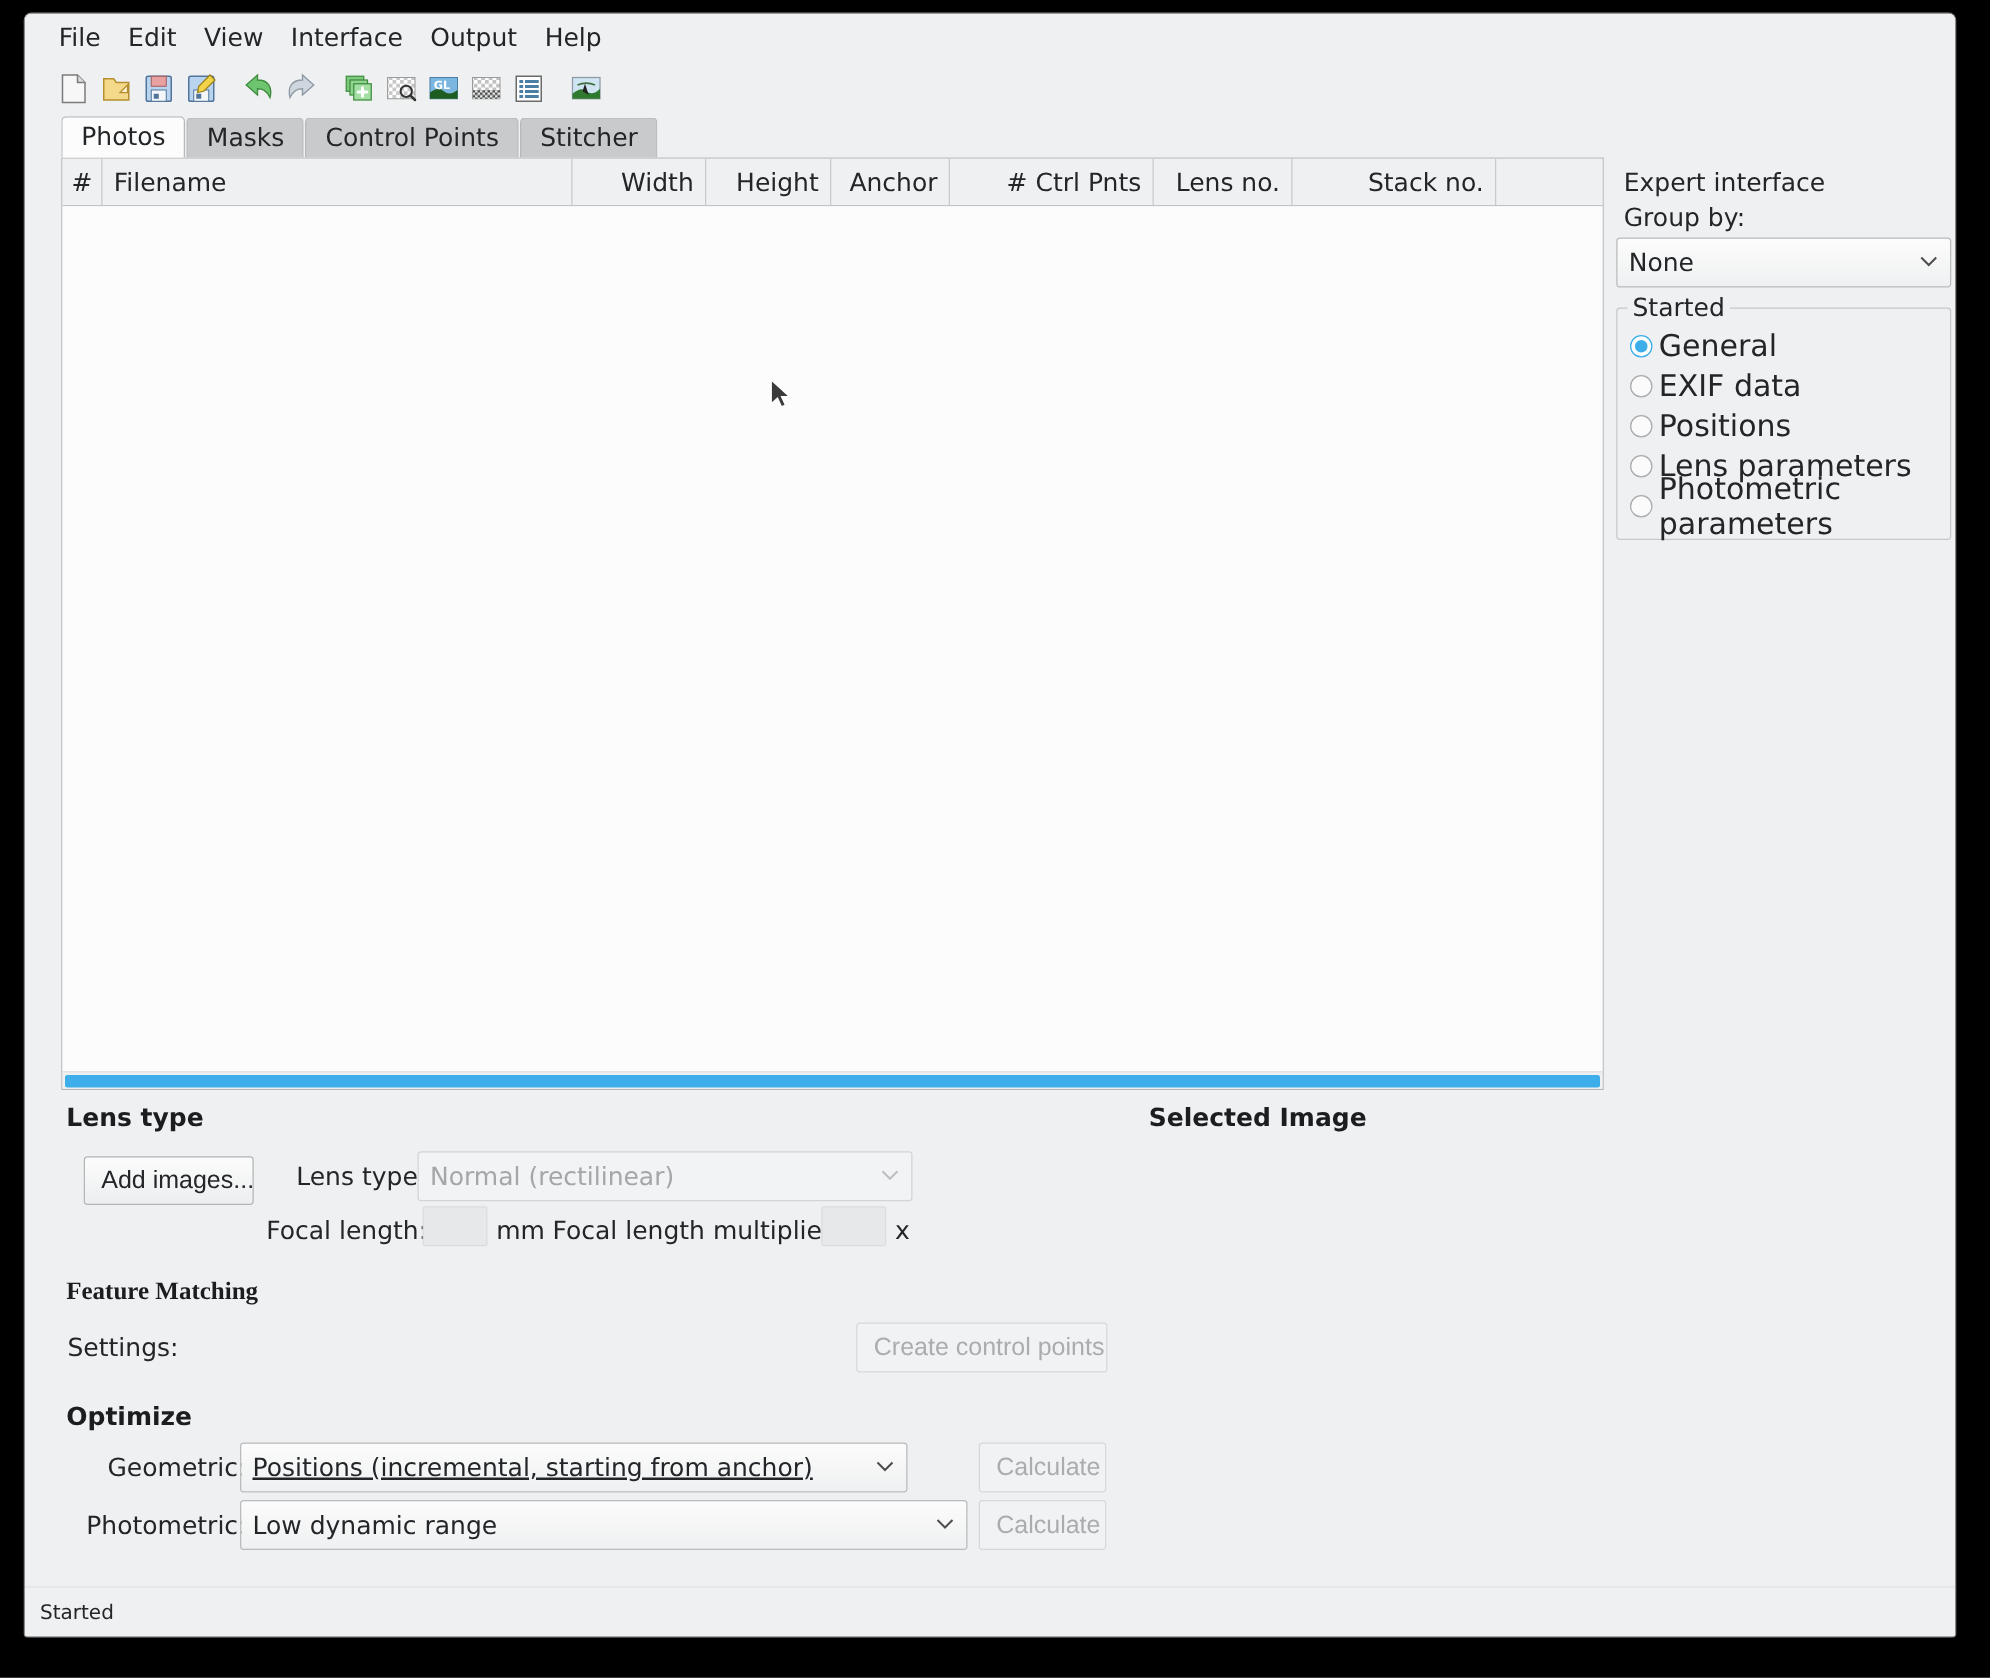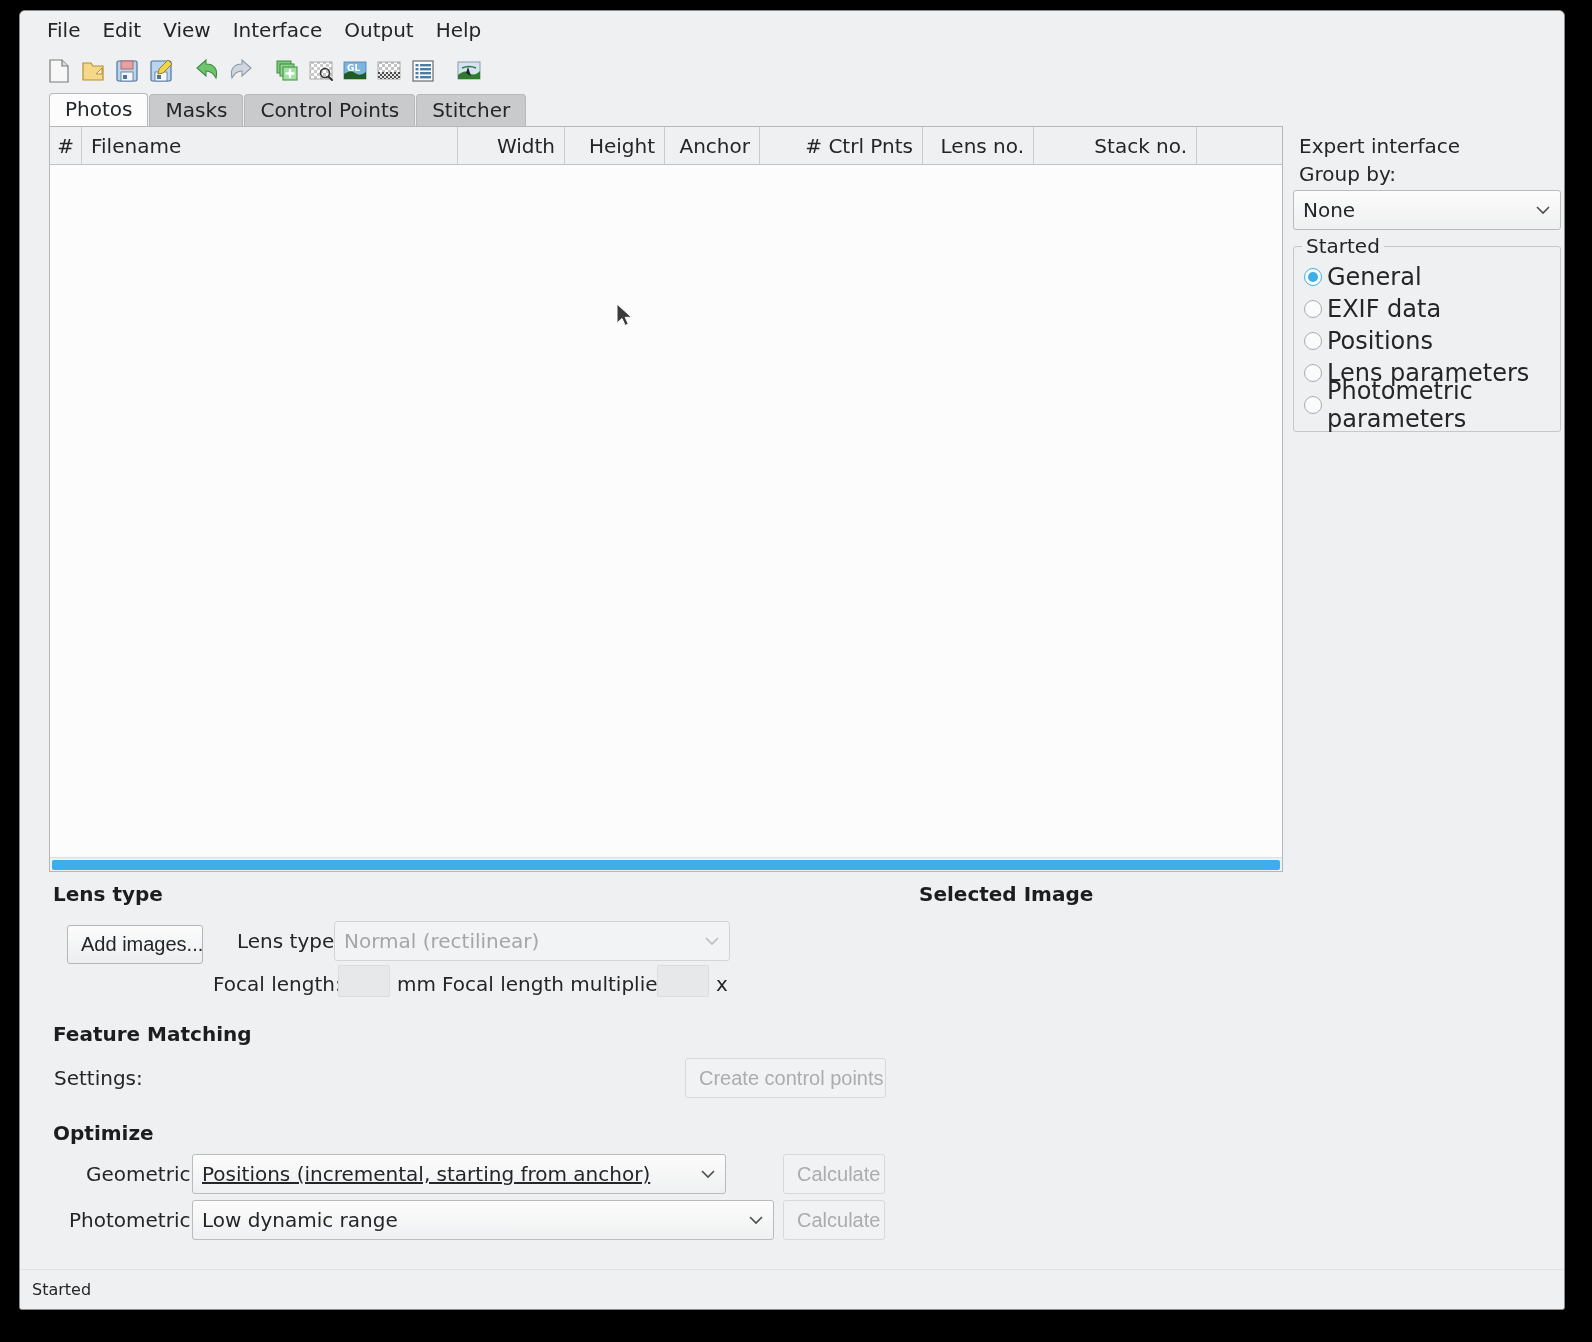--- a/index.html
+++ b/index.html
@@ -524,21 +524,21 @@
         </span>
       </div>
 
       <div class="fld-label" style="position:absolute; left:193px; top:100px;">Focal length:</div>
       <div class="txtbox" style="position:absolute; left:318px; top:93px;"></div>
       <div class="fld-label" style="position:absolute; left:377px; top:100px;">mm</div>
       <div class="fld-label" style="position:absolute; left:422px; top:100px;">Focal length multiplier:</div>
       <div class="txtbox" style="position:absolute; left:637px; top:93px;"></div>
       <div class="fld-label" style="position:absolute; left:696px; top:100px;">x</div>
 
-      <div class="sec-title" style="position:absolute; left:33px; top:150px;">Feature Matching</div>
+      <div class="sec-title" style="position:absolute; left:33px; top:150px;font-family:Liberation Serif, serif;">Feature Matching</div>
       <div class="fld-label" style="position:absolute; left:34px; top:194px;">Settings:</div>
       <button class="btn disabled" style="position:absolute; left:665px; top:186px; width:201px; height:40px;">Create control points</button>
 
       <div class="sec-title" style="position:absolute; left:33px; top:249px;">Optimize</div>
 
       <div class="fld-label" style="position:absolute; left:66px; top:290px;">Geometric:</div>
       <div class="combo" style="position:absolute; left:172px; top:282px; width:534px;text-decoration:underline;">
         <span>Positions (incremental, starting from anchor)</span>
         <span class="chev">
           <svg width="16" height="10" viewBox="0 0 16 10">

